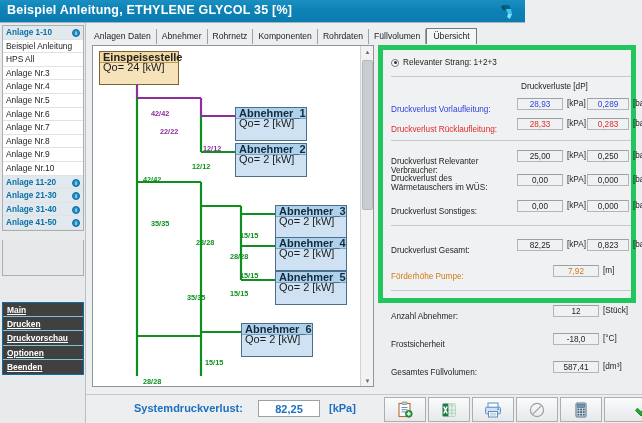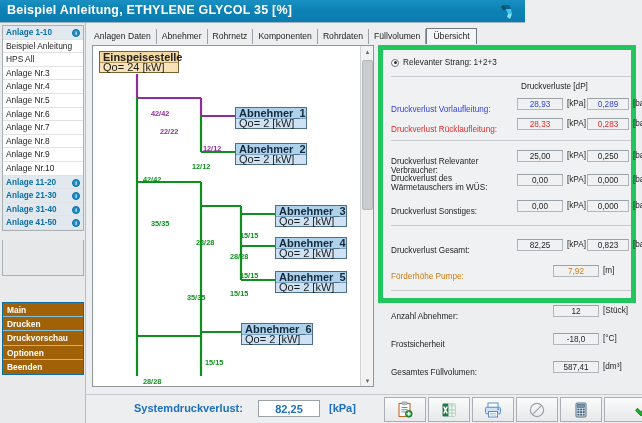--- a/index.html
+++ b/index.html
@@ -86,25 +86,26 @@
     position: absolute; left: 2px; bottom: 48px;
     width: 82px;
     border: 1px solid #0b6fa4;
   }
   .nav-row {
     height: 14.2px;
     line-height: 14.2px;
     font-size: 8.4px;
     font-weight: bold;
     color: #ffffff;
-    background: #a16207;
+    background: #404040;
     padding-left: 4px;
     border-bottom: 1px solid #7fc1e2;
     white-space: nowrap;
     cursor: pointer;
+    text-decoration: underline;
   }
   .nav-row:last-child { border-bottom: none; }
 
   
   .content {
     position: absolute; left: 86px; top: 23px;
     width: 556px; height: 371px;
     background: #eceef0;
   }
 
@@ -147,21 +148,21 @@
     border: 1px solid #3b4449;
     font-size: 11px;
     line-height: 8.5px;
   }
   .node .n-title {
     font-weight: bold;
     padding: 1px 3px 0 3px;
     white-space: nowrap;
   }
   .node .n-sub {
-    padding: 0 3px 1px 3px;
+    padding: 0 3px 13px 3px;
     border-top: 1px solid #9aa6ac;
     white-space: nowrap;
     color: #1d1d1d;
   }
   .node.source { background: #f3d9a3; border-color: #7a6330; }
   .node.source .n-title { color: #222; }
   .node.source .n-sub { background: #f6e3b9; border-top-color: #b79a61; }
   .node.sink { background: #aed2ec; border-color: #4b6e8a; }
   .node.sink .n-title { color: #14293c; }
   .node.sink .n-sub { background: #cfe2f3; border-top-color: #7ca3c2; }

